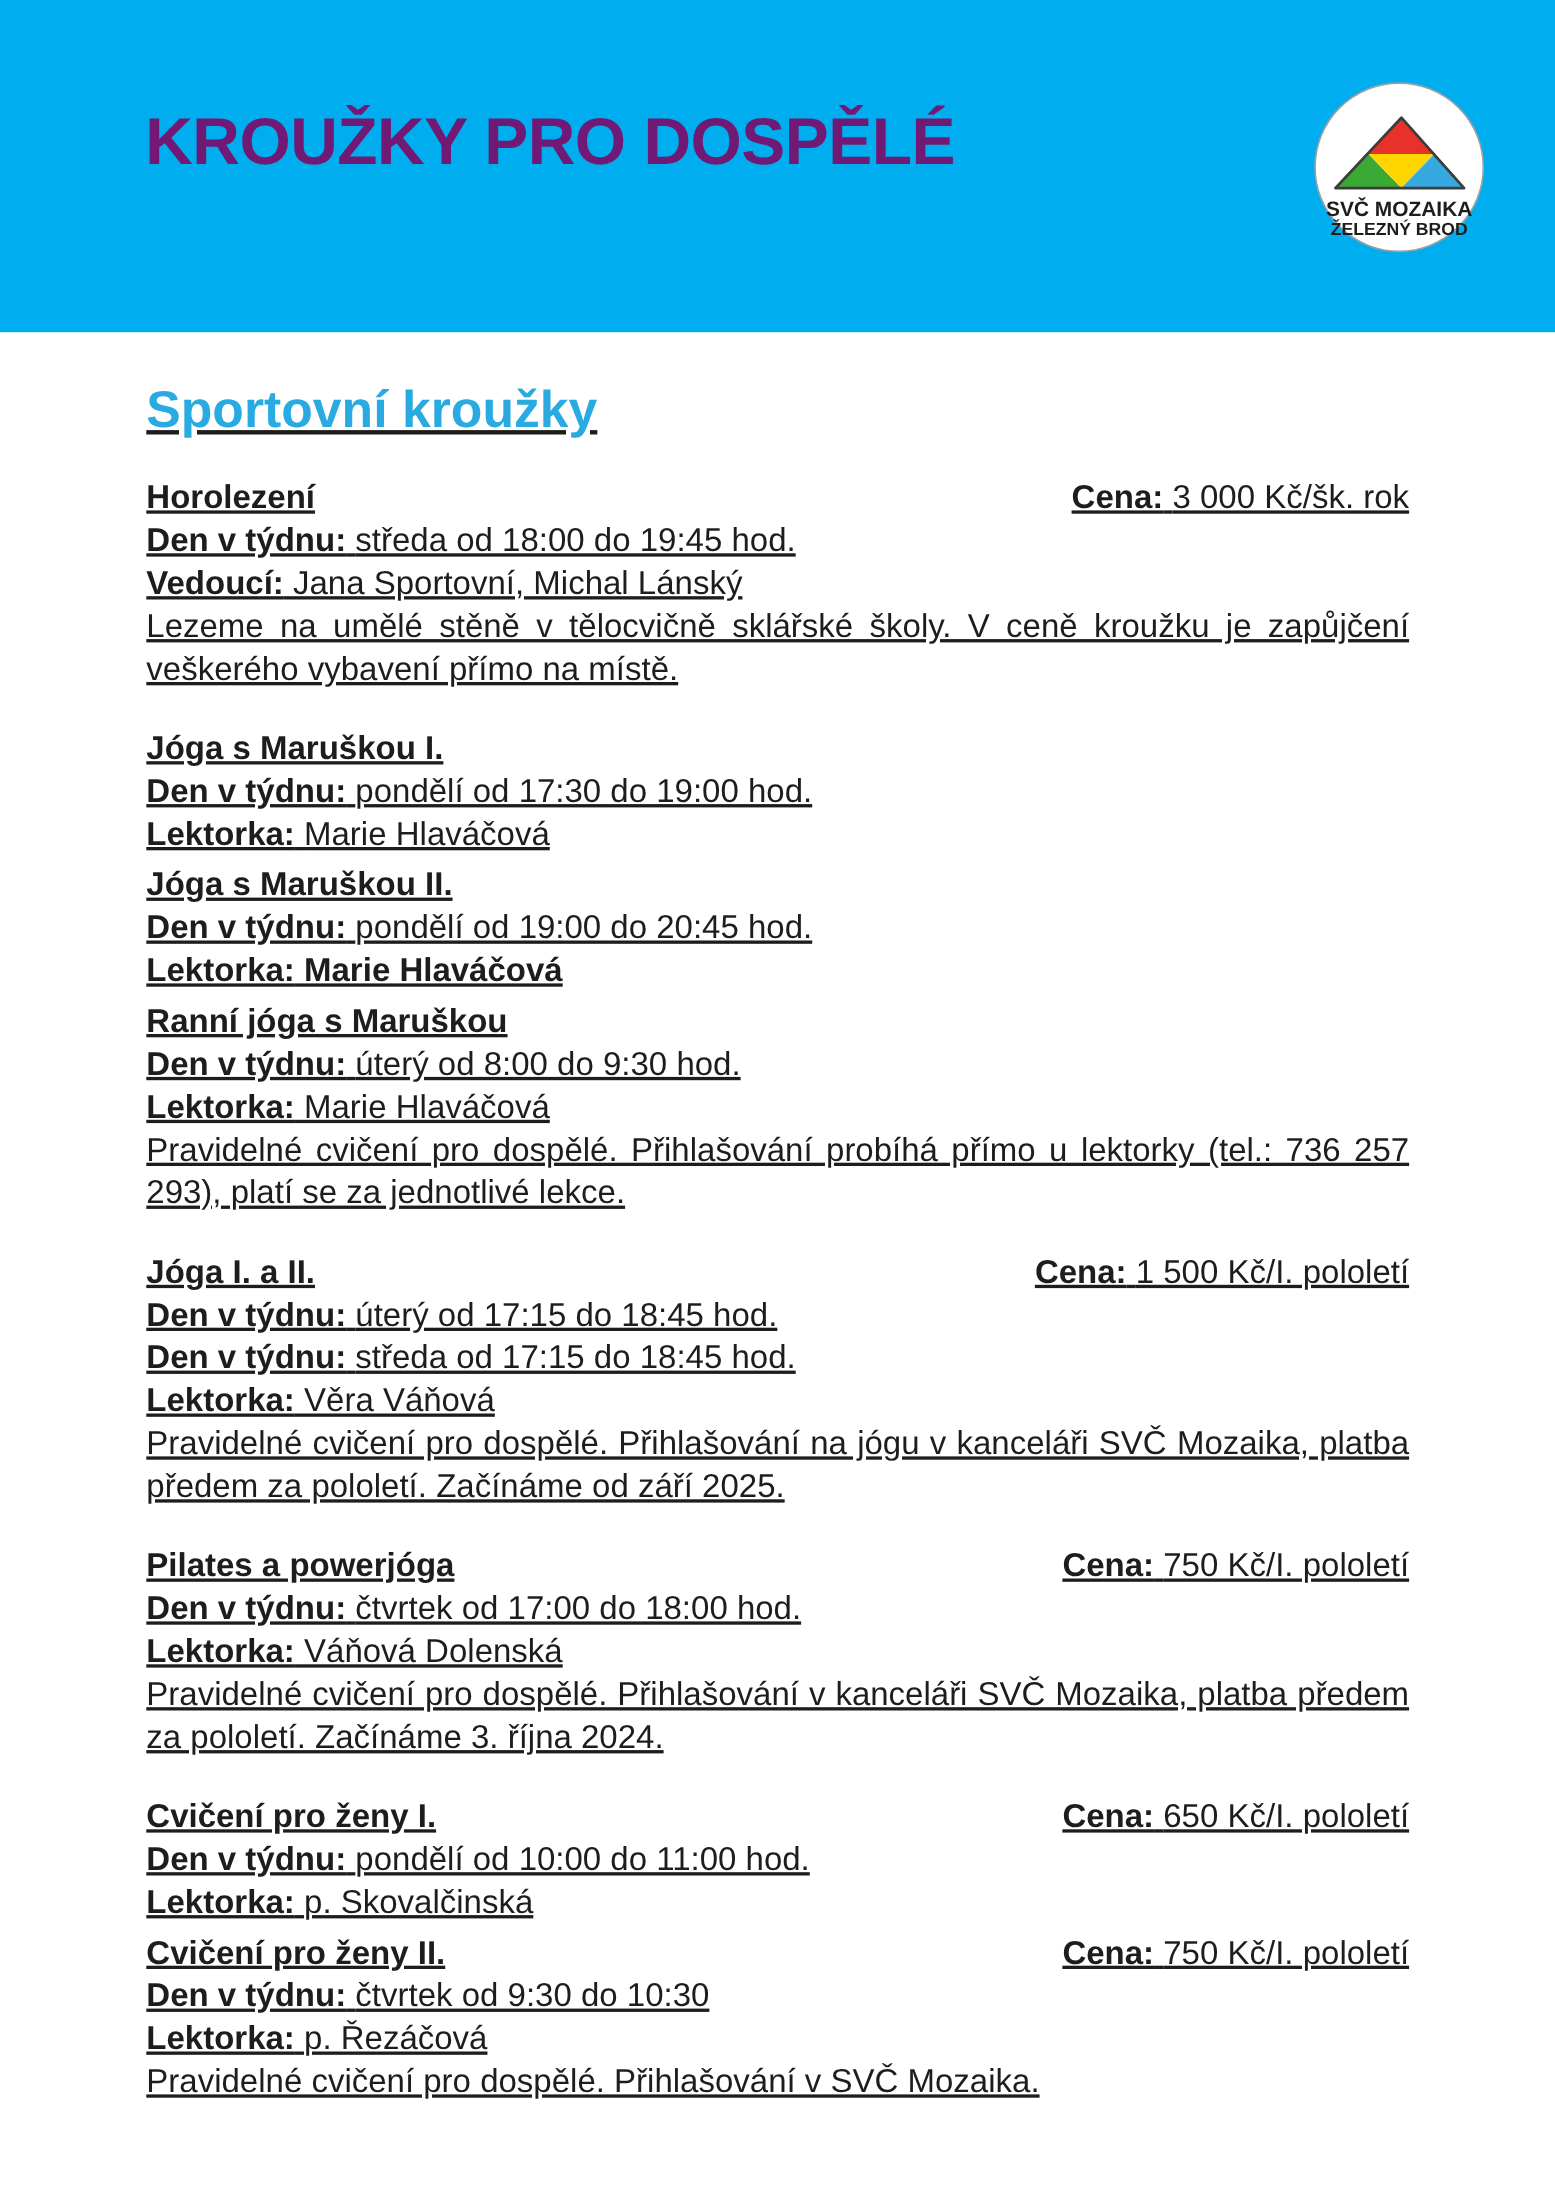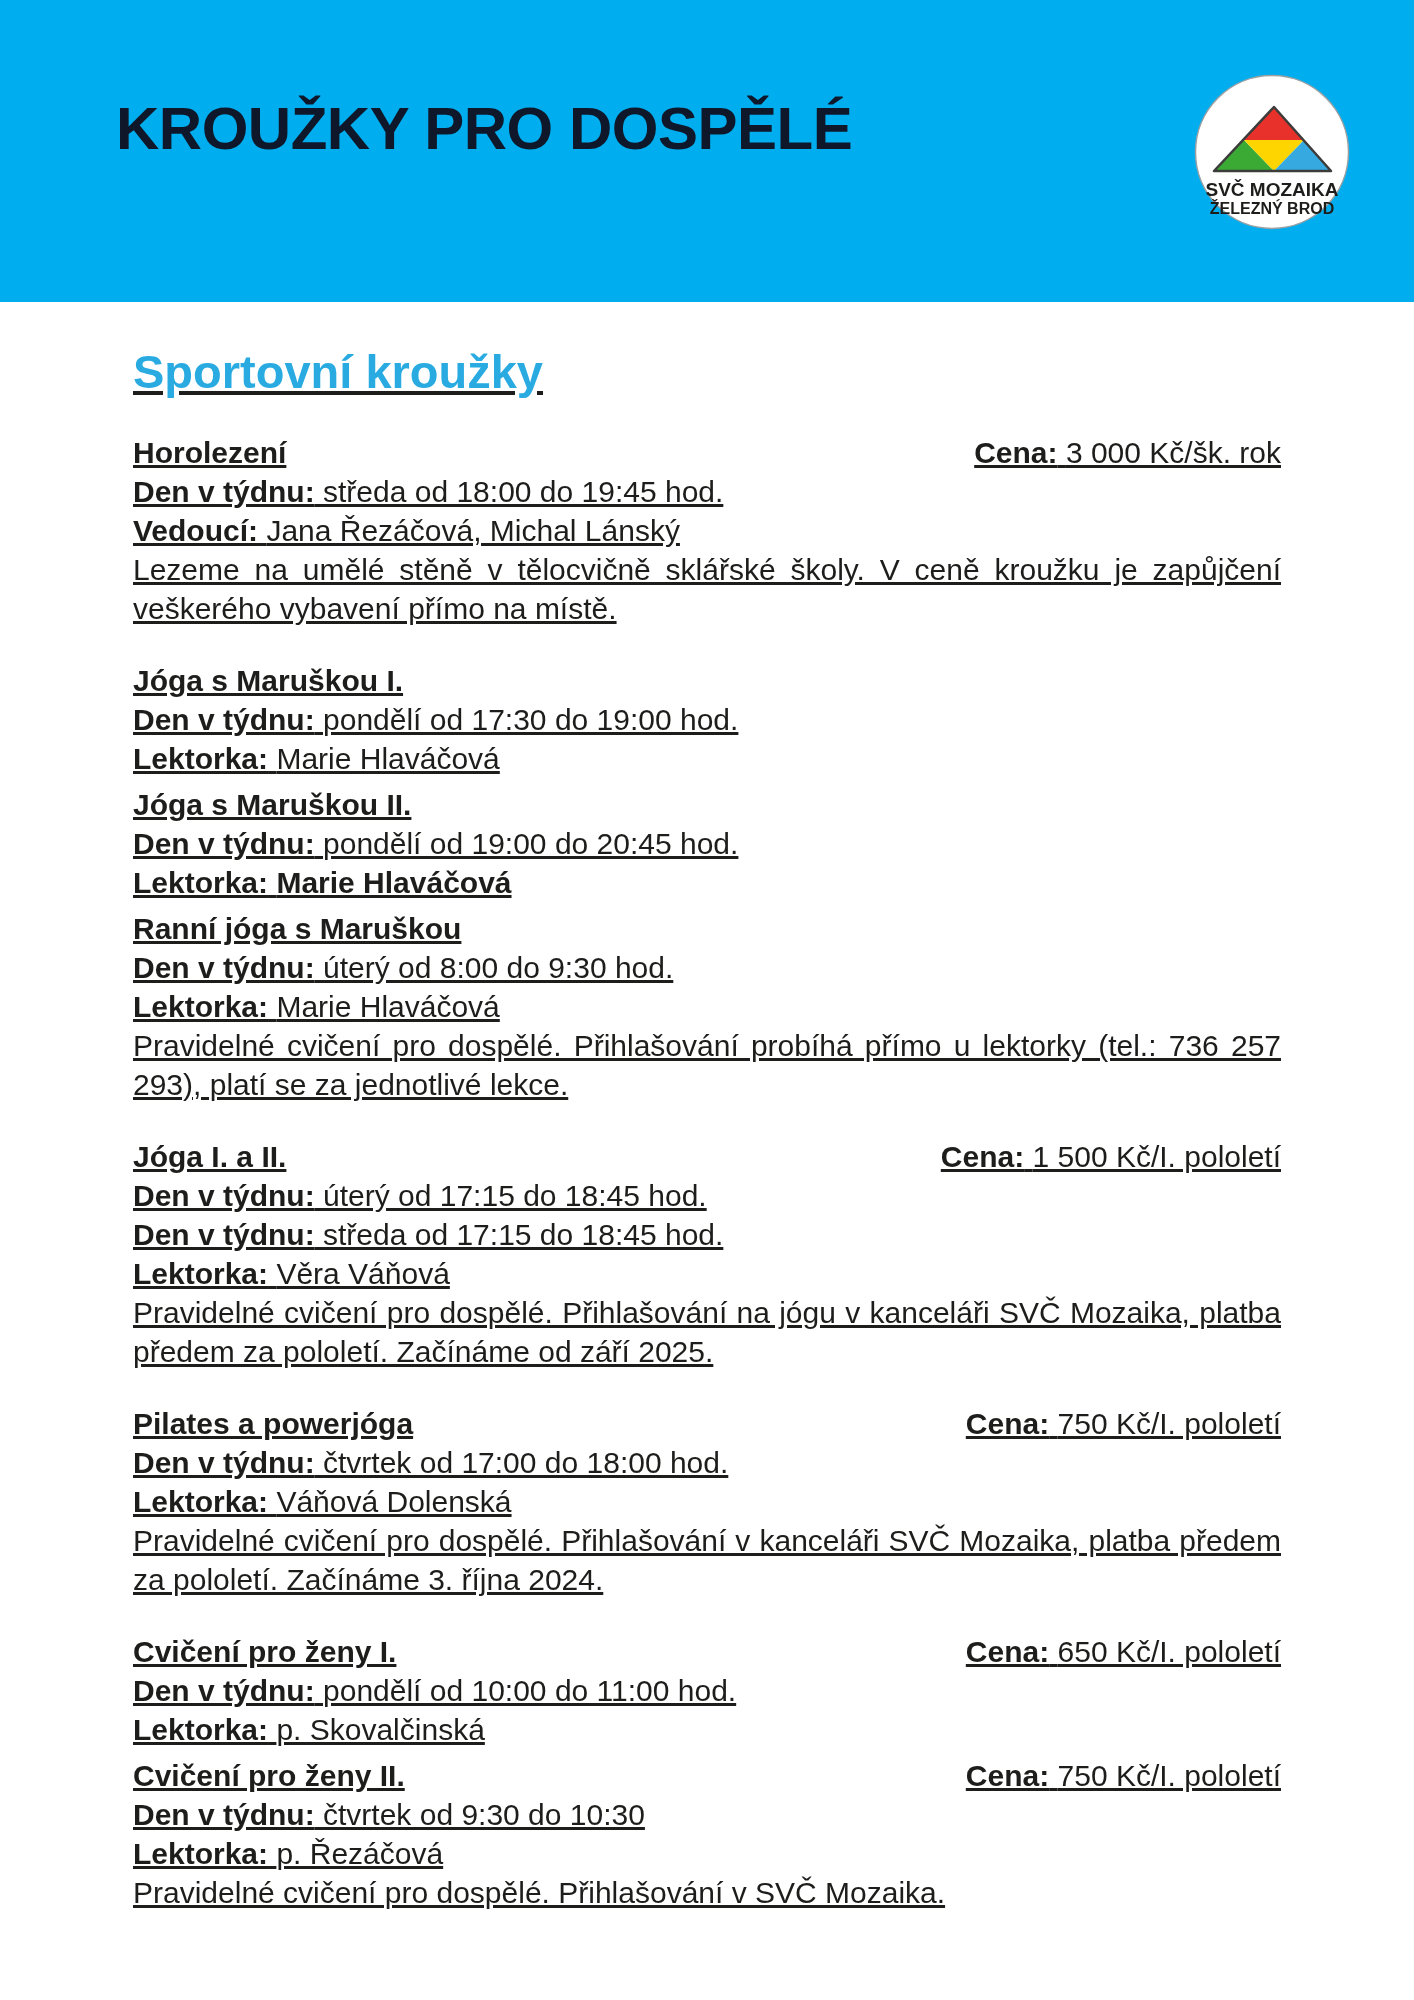--- a/index.html
+++ b/index.html
@@ -11,25 +11,25 @@
     color: #1d1d1b;
     overflow: hidden;
   }
   .band {
     height: 302px;
     background: #00AEEF;
     position: relative;
   }
   .page-title {
     position: absolute;
-    left: 116px; top: 94px;
+    left: 132px; top: 94px;
     font-size: 60px;
     font-weight: bold;
     letter-spacing: -0.5px;
-    color: #0f172a;
+    color: #701a75;
     margin: 0;
   }
   .logo {
     position: absolute;
     left: 1194px; top: 74px;
     width: 156px; height: 156px;
   }
   main { padding: 42px 133px 0 133px; text-decoration: underline; }
   .section-heading {
     margin: 0 0 34px 0;
@@ -74,21 +74,21 @@
 
 <main>
   <h2 class="section-heading">Sportovní kroužky</h2>
 
   <section class="club">
     <div class="club-head">
       <span class="club-name">Horolezení</span>
       <span class="price"><span class="b">Cena:</span> <span>3 000 Kč/šk. rok</span></span>
     </div>
     <div class="row"><span class="b">Den v týdnu:</span> <span>středa od 18:00 do 19:45 hod.</span></div>
-    <div class="row"><span class="b">Vedoucí:</span> <span>Jana Řezáčová, Michal Lánský</span></div>
+    <div class="row"><span class="b">Vedoucí:</span> <span>Jana Sportovní, Michal Lánský</span></div>
     <div class="desc">Lezeme na umělé stěně v tělocvičně sklářské školy. V ceně kroužku je zapůjčení veškerého vybavení přímo na místě.</div>
   </section>
 
   <section class="club">
     <div class="club-head">
       <span class="club-name">Jóga s Maruškou I.</span>
     </div>
     <div class="row"><span class="b">Den v týdnu:</span> <span>pondělí od 17:30 do 19:00 hod.</span></div>
     <div class="row"><span class="b">Lektorka:</span> <span>Marie Hlaváčová</span></div>
   </section>

